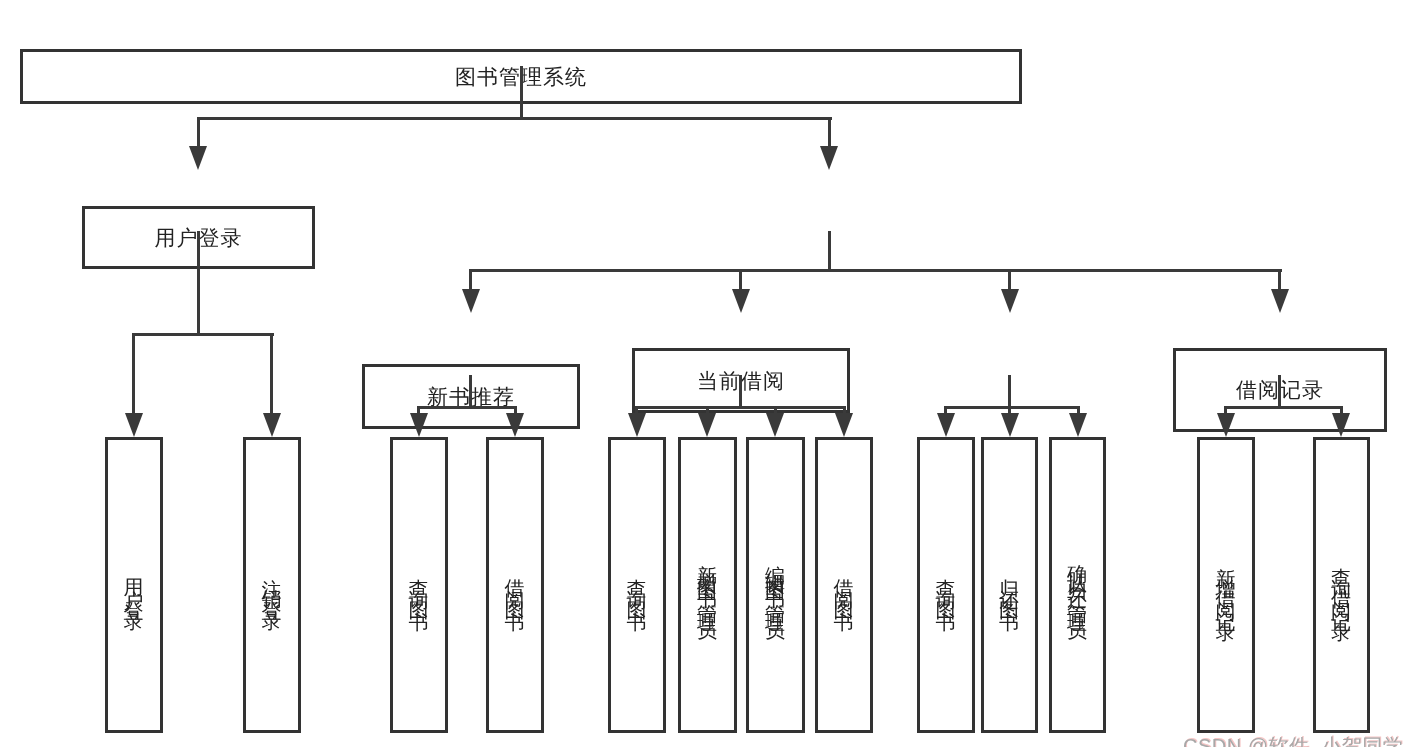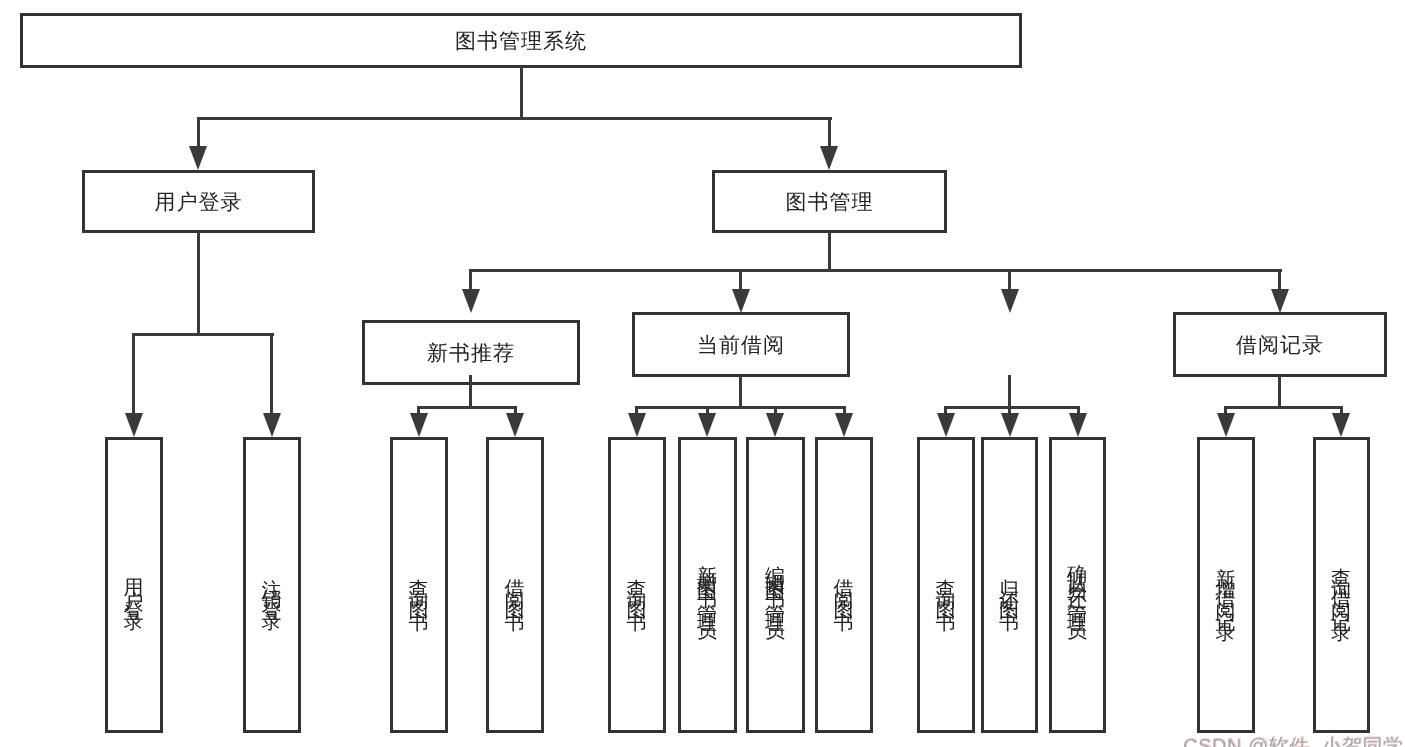--- a/index.html
+++ b/index.html
@@ -23,20 +23,21 @@
   }
   
   .node{
     position:absolute;
     border:3px solid var(--box-border);
     background:#fff;
     display:flex;align-items:center;justify-content:center;
     font-size:21px;
     letter-spacing:1px;
     color:var(--text);
+    margin-top:36px;
   }
   
   .leaf{
     position:absolute;
     top:437px;height:296px;
     border:3px solid var(--box-border);
     background:#fff;
     display:flex;align-items:center;justify-content:center;
   }
   .leaf .vtxt{
@@ -79,50 +80,47 @@
 
   <div class="vl" style="left:520px;top:66px;height:53px;"></div>
   <div class="hl" style="left:197px;top:117px;width:635px;"></div>
   <div class="vl" style="left:197px;top:117px;height:32px;"></div>
   <div class="arw" style="left:189px;top:146px;"></div>
   <div class="vl" style="left:828px;top:117px;height:32px;"></div>
   <div class="arw" style="left:820px;top:146px;"></div>
 
   <div class="node" style="left:82px;top:170px;width:233px;height:63px;">
     <span>用户登录</span>
-  </div>
-  <div class="node" style="left:712px;top:170px;width:235px;height:63px;">
-    <span>图书管理</span>
   </div>
 
   <div class="vl" style="left:197px;top:231px;height:105px;"></div>
   <div class="hl" style="left:132px;top:333px;width:142px;"></div>
   <div class="vl" style="left:132px;top:333px;height:82px;"></div>
   <div class="arw" style="left:125px;top:413px;"></div>
   <div class="vl" style="left:270px;top:333px;height:82px;"></div>
   <div class="arw" style="left:263px;top:413px;"></div>
 
   <div class="vl" style="left:828px;top:231px;height:41px;"></div>
   <div class="hl" style="left:469px;top:269px;width:813px;"></div>
   <div class="vl" style="left:469px;top:269px;height:26px;"></div>
   <div class="arw" style="left:462px;top:289px;"></div>
   <div class="vl" style="left:739px;top:269px;height:26px;"></div>
   <div class="arw" style="left:732px;top:289px;"></div>
   <div class="vl" style="left:1008px;top:269px;height:26px;"></div>
   <div class="arw" style="left:1001px;top:289px;"></div>
   <div class="vl" style="left:1278px;top:269px;height:26px;"></div>
   <div class="arw" style="left:1271px;top:289px;"></div>
 
-  <div class="node" style="left:362px;top:320px;width:218px;height:65px;">
+  <div class="node" style="left:362px;top:328px;width:218px;height:65px;">
     <span>新书推荐</span>
   </div>
   <div class="node" style="left:632px;top:312px;width:218px;height:65px;">
     <span>当前借阅</span>
   </div>
-  <div class="node" style="left:1173px;top:312px;width:214px;height:65px;">
+  <div class="node" style="left:1173px;top:312px;width:214px;height:84px;">
     <span>借阅记录</span>
   </div>
 
   <div class="vl" style="left:469px;top:375px;height:34px;"></div>
   <div class="hl" style="left:417px;top:406px;width:100px;"></div>
   <div class="vl" style="left:417px;top:406px;height:12px;"></div>
   <div class="arw" style="left:410px;top:413px;"></div>
   <div class="vl" style="left:514px;top:406px;height:12px;"></div>
   <div class="arw" style="left:506px;top:413px;"></div>
 

